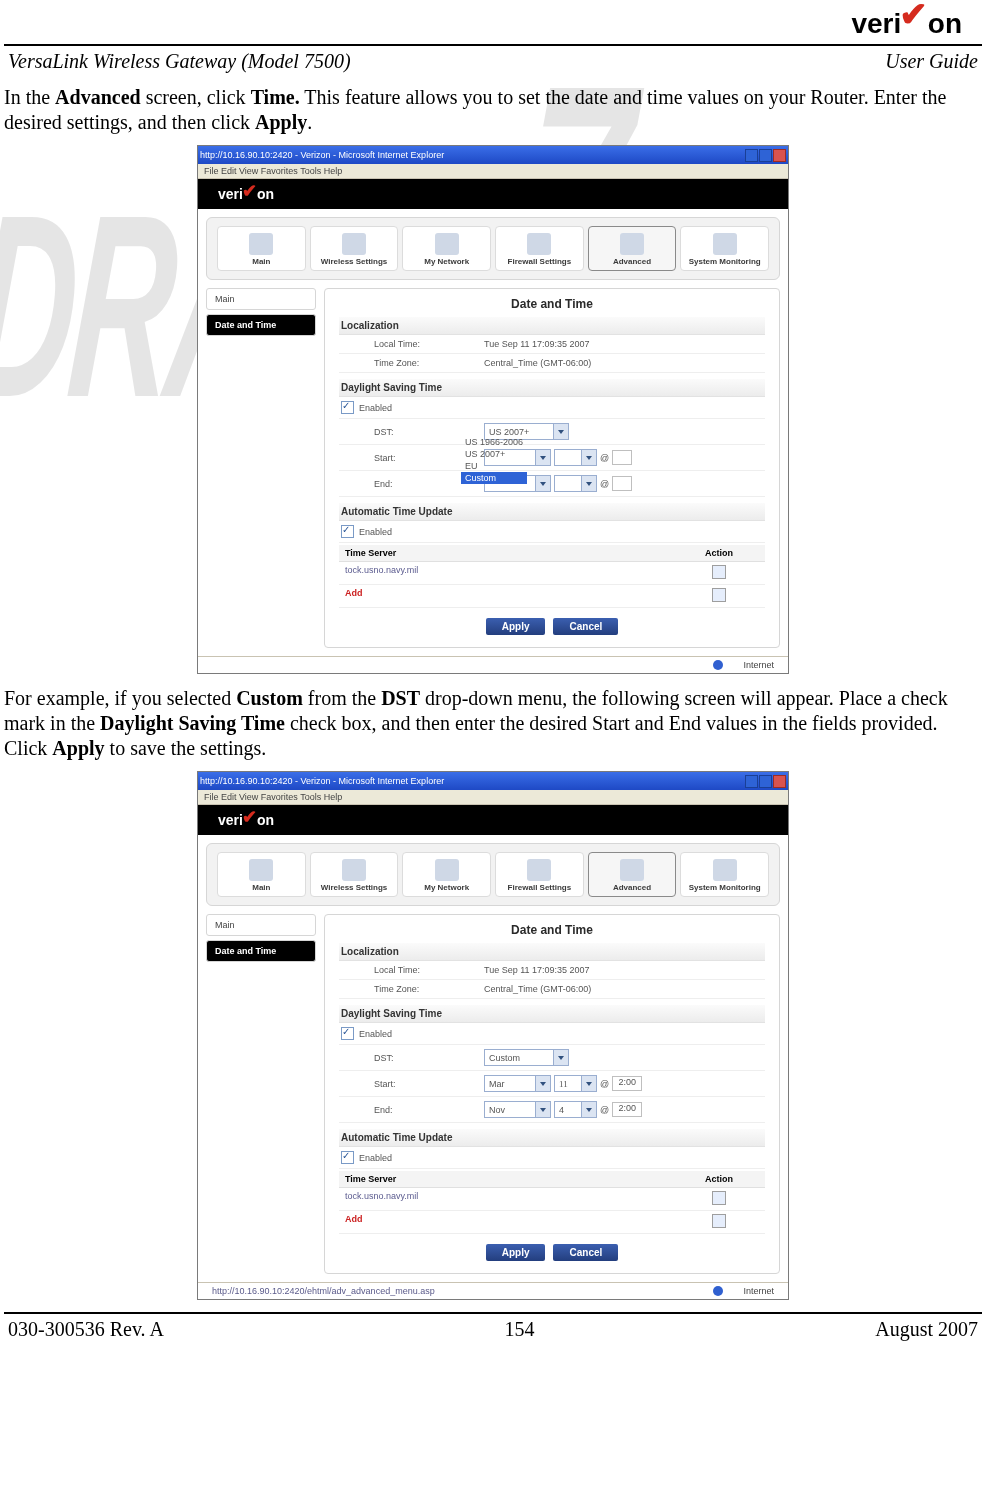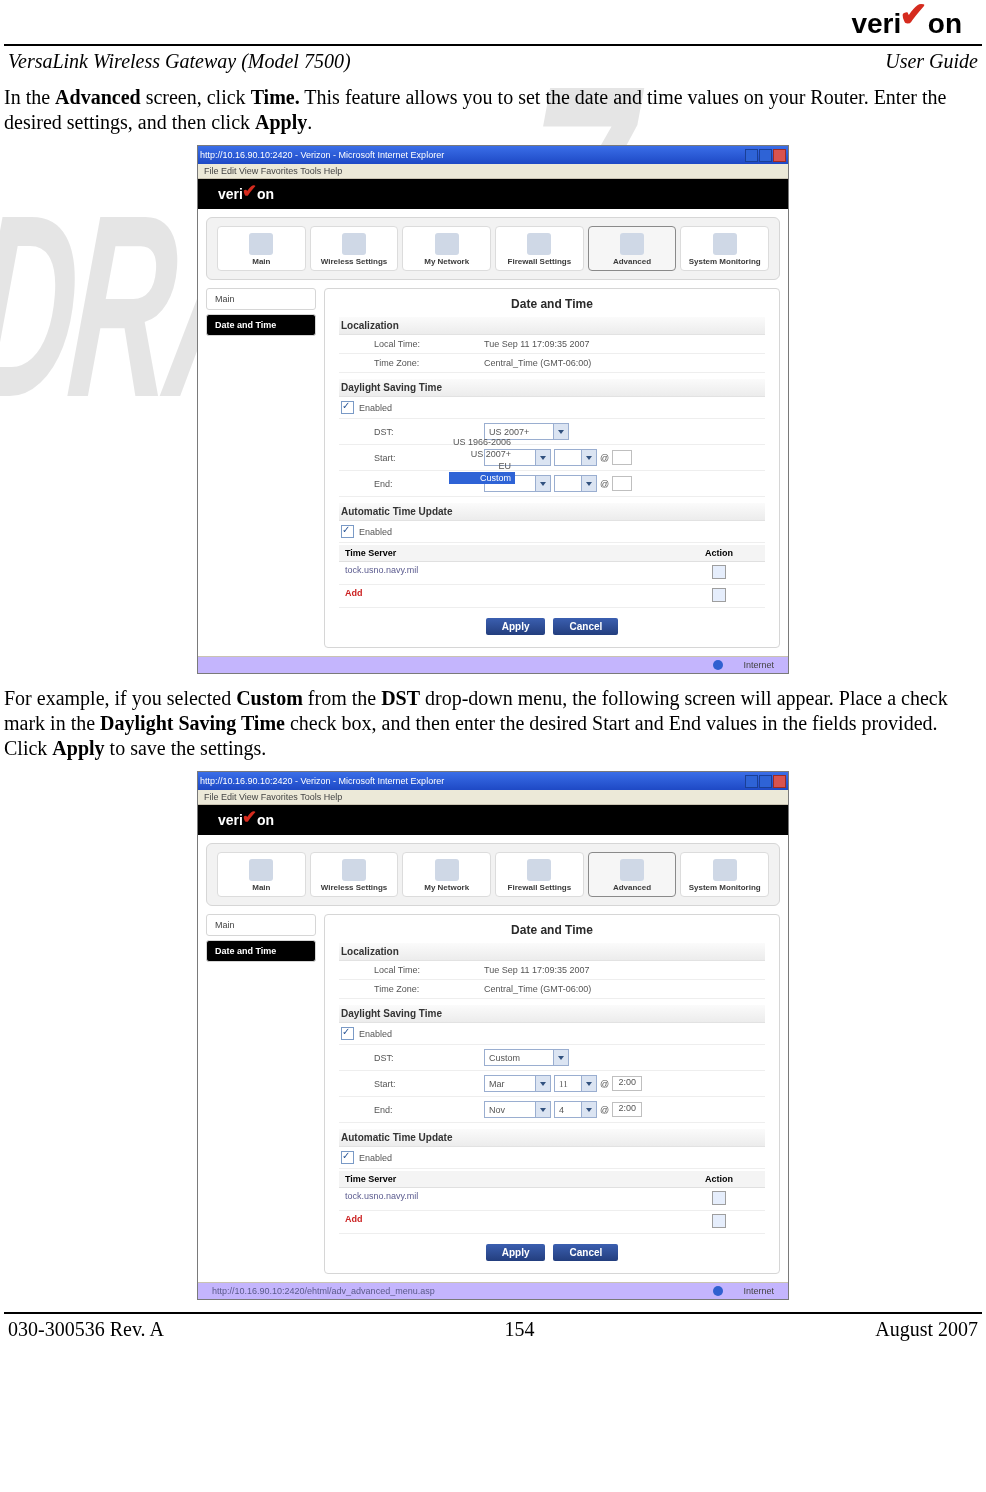--- a/index.html
+++ b/index.html
@@ -261,21 +261,21 @@
   .rt-btn {
     background: linear-gradient(#3b5fb0,#233e7e);
     color:#fff;
     font-size:10px;
     font-weight:700;
     padding: 3px 16px;
     border: none;
     border-radius: 2px;
   }
   .ss-status {
-    background:#c4b5fd;
+    background:#ffffff;
     border-top:1px solid #c9c3b2;
     display:flex;
     justify-content:flex-end;
     font-size:9px;
     color:#444;
     padding: 3px 14px;
     gap:20px;
     align-items:center;
   }
   .globe { width:10px;height:10px;border-radius:50%;background:#3060d0;display:inline-block;}
@@ -383,21 +383,21 @@
             <div class="kv-row">
                 <span class="chk on"></span>
                 <span>Enabled</span>
               </div>
             <div class="kv-row" style="position:relative;">
               <span class="kv-key">DST:</span>
               <span class="dd wide">
                 <span class="val">US 2007+</span>
                   <span class="arrow"></span>
               </span>
-              <div class="menu" style="position:absolute; left:110px; top:17px;text-align:right;">
+              <div class="menu" style="position:absolute; left:122px; top:17px;">
                 <div class="menu-item">US 1966-2006</div>
                 <div class="menu-item">US 2007+</div>
                 <div class="menu-item">EU</div>
                 <div class="menu-item hl">Custom</div>
               </div>
             </div>
             <div class="kv-row">
               <span class="kv-key">Start:</span>
               <span class="dd">
                   <span class="val"></span>

